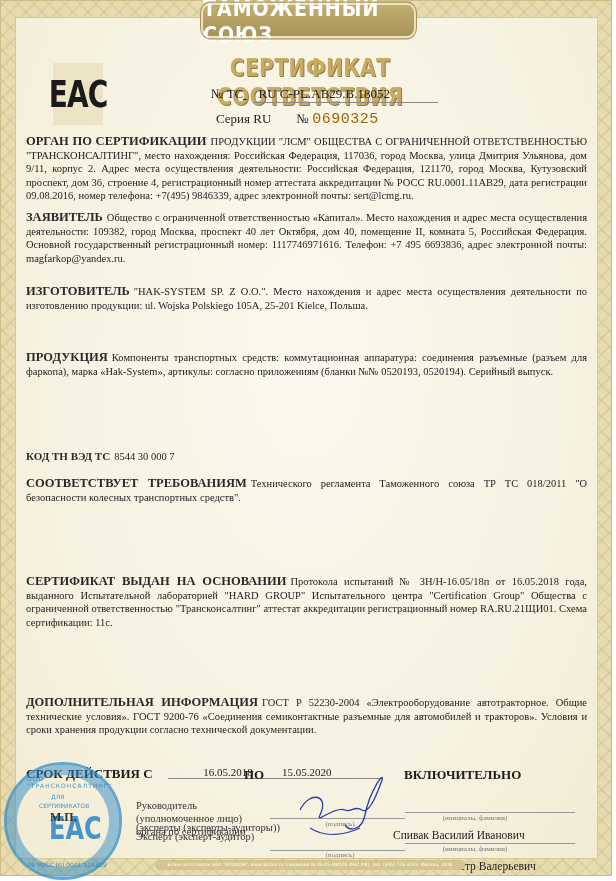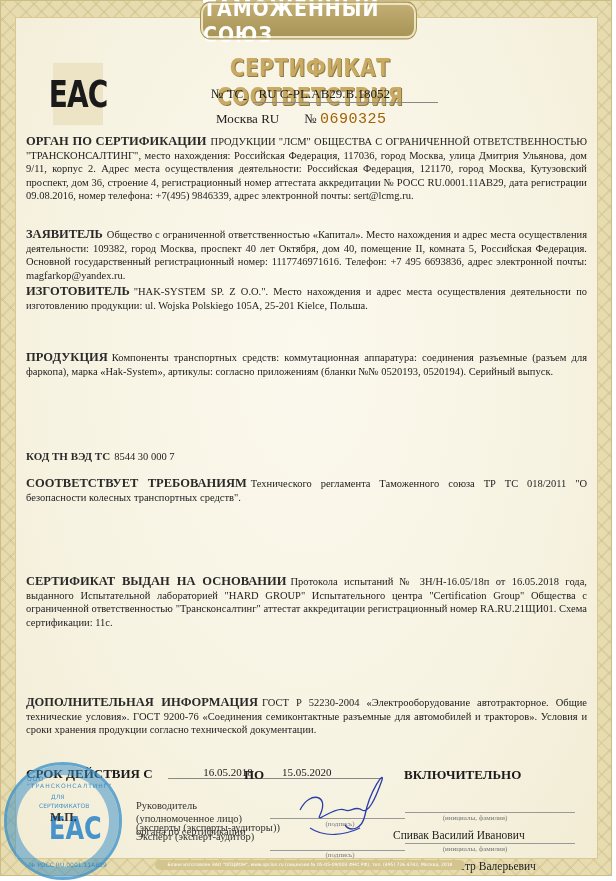--- a/index.html
+++ b/index.html
@@ -108,30 +108,30 @@
 
 <div class="plate">ТАМОЖЕННЫЙ СОЮЗ</div>
 <div class="cert-title">СЕРТИФИКАТ СООТВЕТСТВИЯ</div>
 <div class="eac-box">ЕАС</div>
 
 <div class="num-row" style="left:211px; top:86px;text-decoration:underline;">
   <span class="lbl">№ ТС</span>
   <span class="val" style="min-width:185px;">RU C-PL.AB29.B.18052</span>
 </div>
 <div class="num-row" style="left:216px; top:111px;">
-  <span class="lbl">Москва RU</span>
+  <span class="lbl">Серия RU</span>
   <span class="lbl" style="margin-left:22px;">№</span>
   <span class="serial-num">0690325</span>
 </div>
 
 <div class="sec" style="top:135px;">
   <span class="head">ОРГАН ПО СЕРТИФИКАЦИИ</span><span>ПРОДУКЦИИ "ЛСМ" ОБЩЕСТВА С ОГРАНИЧЕННОЙ ОТВЕТСТВЕННОСТЬЮ "ТРАНСКОНСАЛТИНГ", место нахождения: Российская Федерация, 117036, город Москва, улица Дмитрия Ульянова, дом 9/11, корпус 2. Адрес места осуществления деятельности: Российская Федерация, 121170, город Москва, Кутузовский проспект, дом 36, строение 4, регистрационный номер аттестата аккредитации № РОСС RU.0001.11АВ29, дата регистрации 09.08.2016, номер телефона: +7(495) 9846339, адрес электронной почты: sert@lcmg.ru.</span>
 </div>
 
-<div class="sec" style="top:228px;font-family:Liberation Serif, serif;">
+<div class="sec" style="top:211px;font-family:Liberation Serif, serif;">
   <span class="head">ЗАЯВИТЕЛЬ</span><span>Общество с ограниченной ответственностью «Капитал». Место нахождения и адрес места осуществления деятельности: 109382, город Москва, проспект 40 лет Октября, дом 40, помещение II, комната 5, Российская Федерация. Основной государственный регистрационный номер: 1117746971616. Телефон: +7 495 6693836, адрес электронной почты: magfarkop@yandex.ru.</span>
 </div>
 
 <div class="sec" style="top:285px;">
   <span class="head">ИЗГОТОВИТЕЛЬ</span><span>"HAK-SYSTEM SP. Z O.O.". Место нахождения и адрес места осуществления деятельности по изготовлению продукции: ul. Wojska Polskiego 105A, 25-201 Kielce, Польша.</span>
 </div>
 
 <div class="sec" style="top:351px;">
   <span class="head">ПРОДУКЦИЯ</span><span>Компоненты транспортных средств: коммутационная аппаратура: соединения разъемные (разъем для фаркопа), марка «Hak-System», артикулы: согласно приложениям (бланки №№ 0520193, 0520194). Серийный выпуск.</span>
 </div>

